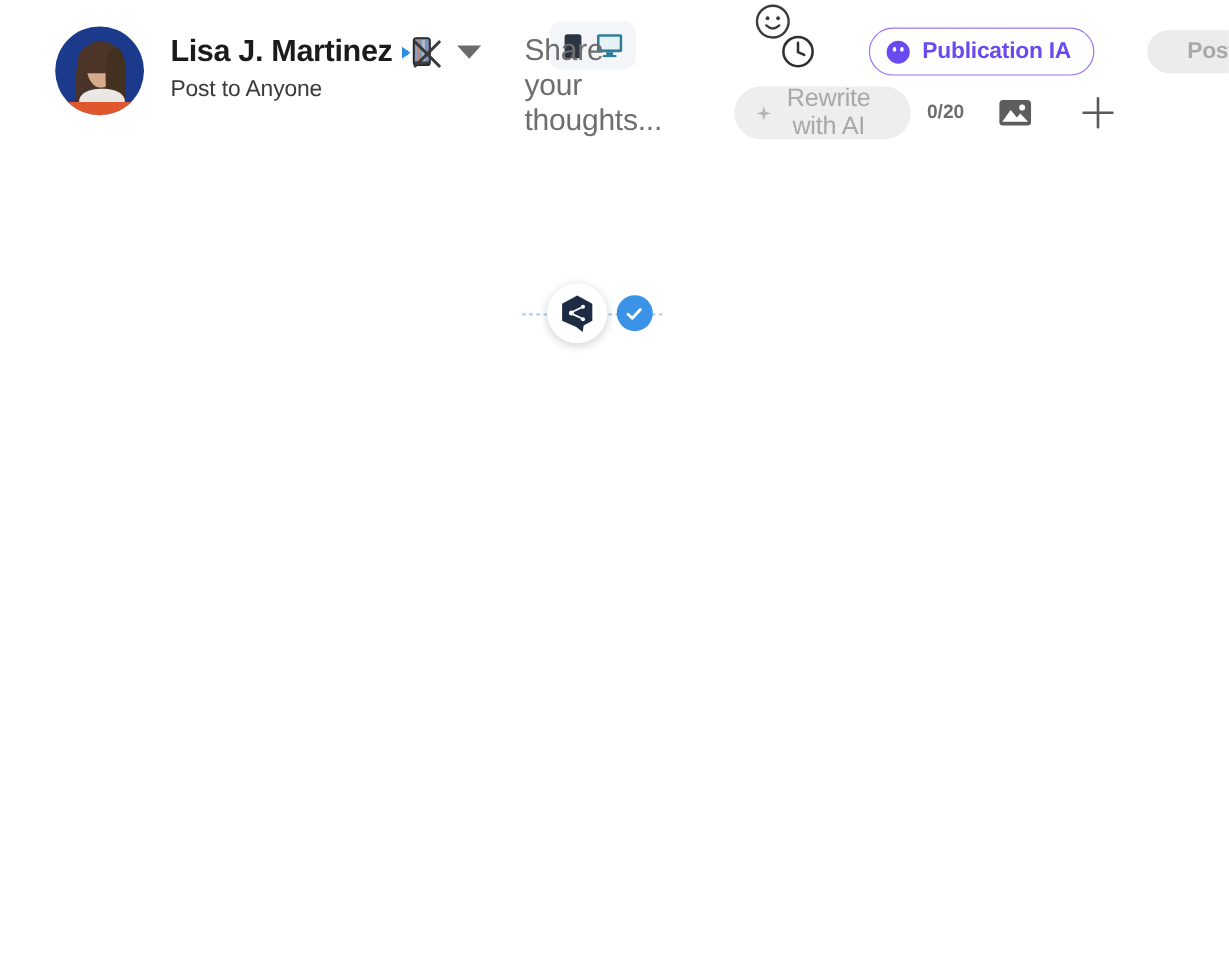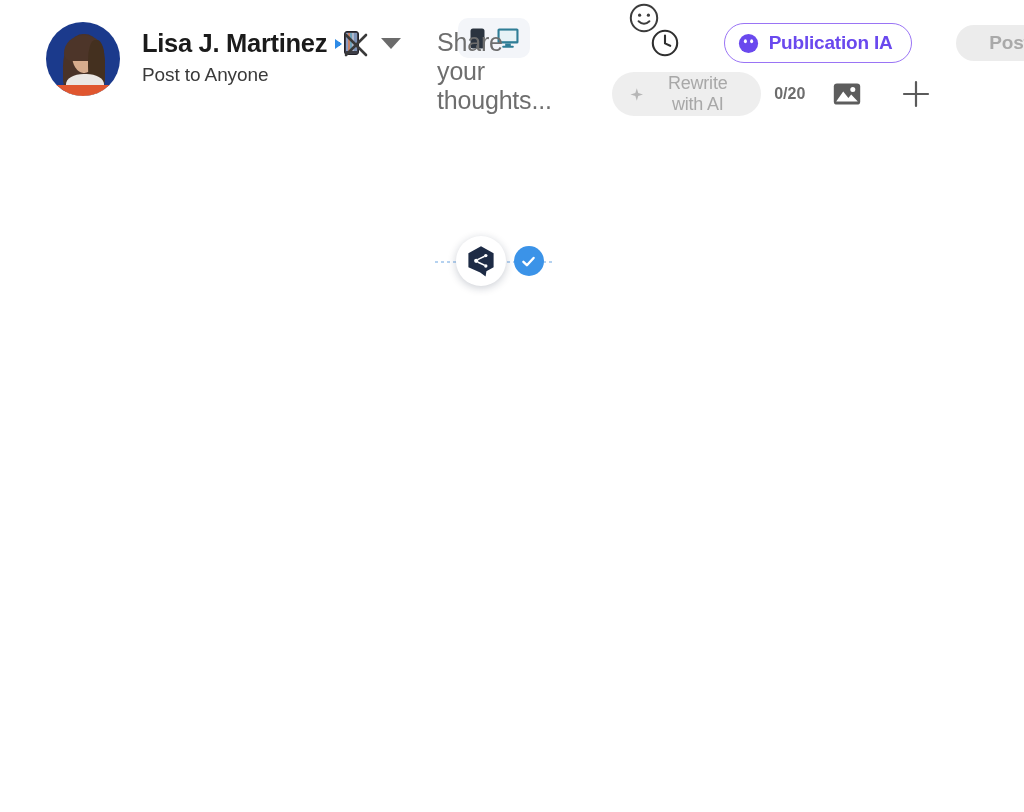--- a/index.html
+++ b/index.html
@@ -288,24 +288,24 @@
     display: flex;
     align-items: center;
   }
 
   .rewrite-pill {
     height: 44px;
     padding: 0 22px 0 18px;
     border-radius: 22px;
     background: #eeeeee;
     color: #a8a8a8;
-    font-size: 18px;
-    display: flex;
-    align-items: center;
-    gap: 13px;
+    font-size: 21px;
+    display: flex;
+    align-items: center;
+    gap: 1px;
     border: none;
     cursor: not-allowed;
     font-family: "Liberation Sans", sans-serif;
     letter-spacing: -0.2px;
   }
 
   .char-count {
     font-size: 16px;
     color: #6d6d6d;
     margin-left: 13px;

